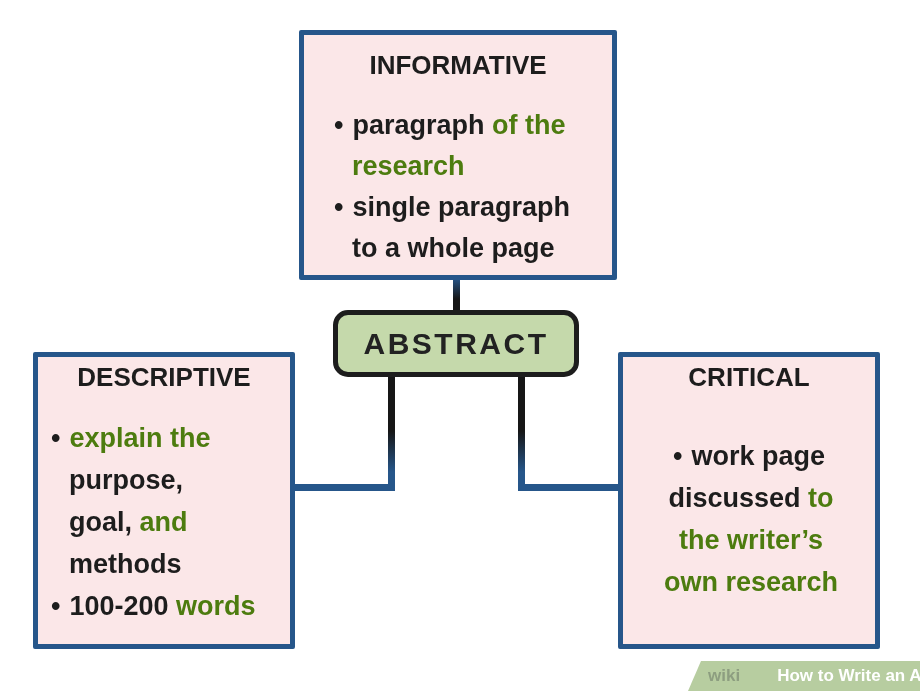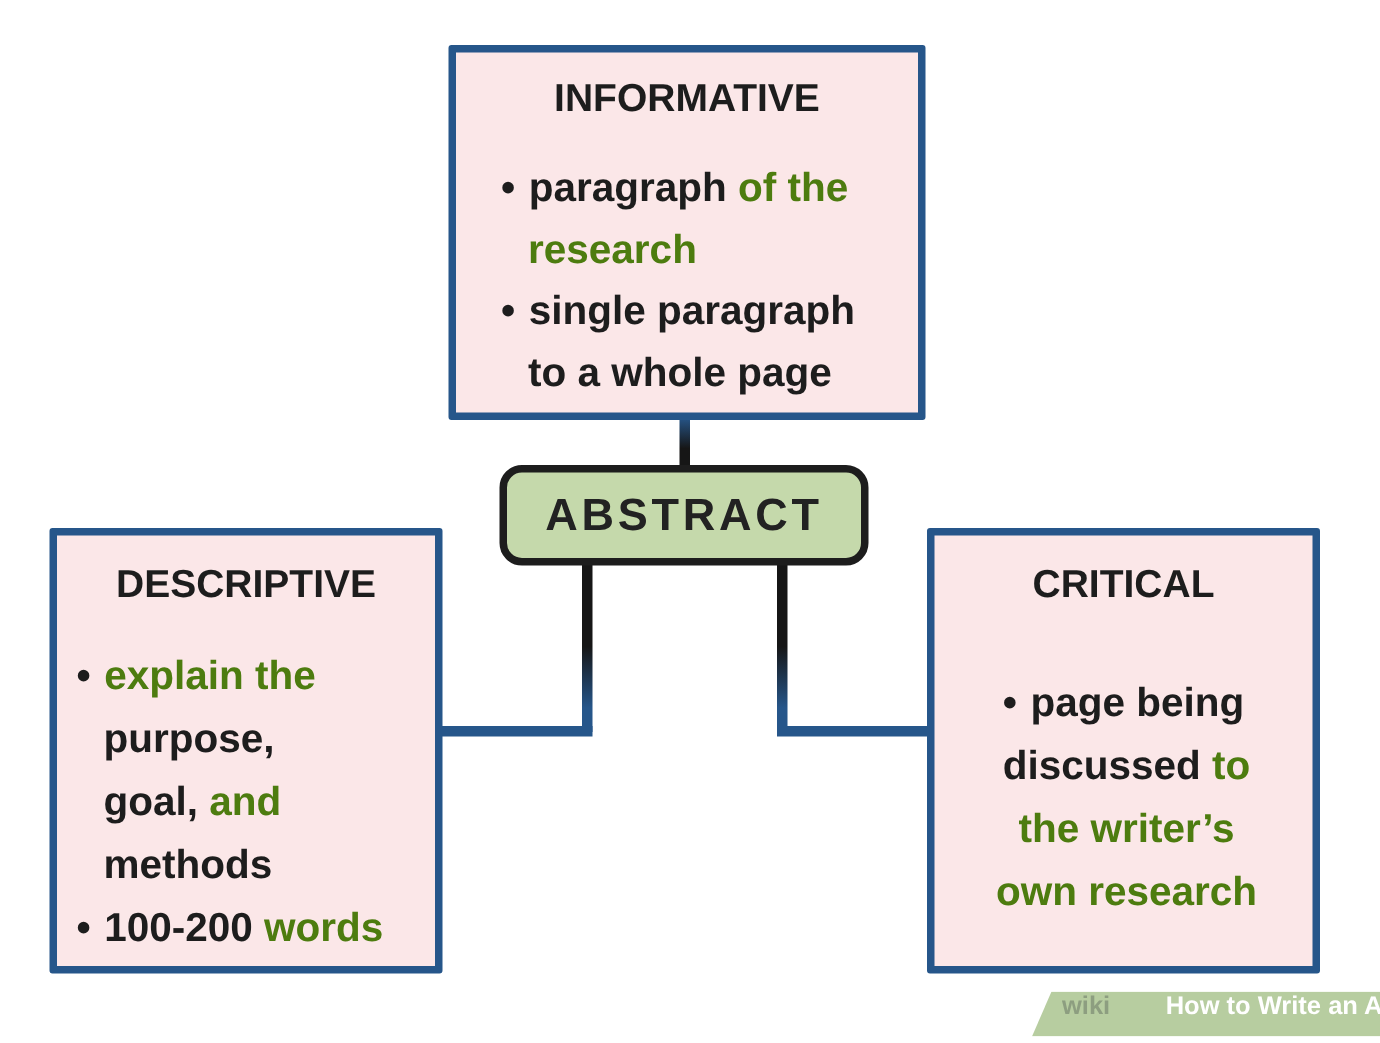--- a/index.html
+++ b/index.html
@@ -27,21 +27,21 @@
     background: #fbe7e8; border: 5px solid #26568a; border-radius: 2px;
   }
   .box-top   { left: 299px; top: 30px;  width: 318px; height: 250px; }
   .box-left  { left: 33px;  top: 352px; width: 262px; height: 297px; }
   .box-right { left: 618px; top: 352px; width: 262px; height: 297px; }
 
   .box h2 {
     margin: 14px 0 0; text-align: center;
     font-size: 26px; line-height: 32px; font-weight: bold; color: #1d1d1d;
   }
-  .box-left h2, .box-right h2 { margin-top: 16px; }
+  .box-left h2, .box-right h2 { margin-top: 4px; }
 
   .list { font-size: 27px; font-weight: bold; color: #1d1d1d; }
   .line { line-height: 42px; white-space: nowrap; }
   .box-top .list  { margin-top: 24px; padding-left: 30px; }
   .box-top .line  { line-height: 41px; }
   .box-left .list { margin-top: 24px; padding-left: 13px; }
   .box-right .list { margin-top: 42px; text-align: center; }
   .cont { padding-left: 18px; }
   .box-right .cont { padding-left: 4px; }
   .bullet { margin-right: 9px; color: #1d1d1d; }
@@ -54,21 +54,21 @@
     box-sizing: border-box; background: #c5d9ab; border: 5px solid #1d1d1d;
     border-radius: 15px; display: flex; align-items: center; justify-content: center;
     font-size: 30px; font-weight: bold; letter-spacing: 2.5px; color: #222222;
   }
 
   
   .watermark {
     position: absolute; left: 688px; top: 661px; width: 232px; height: 30px;
     box-sizing: border-box; background: #b7cda0;
     clip-path: polygon(13px 0, 100% 0, 100% 100%, 0 100%);
-    display: flex; padding-left: 20px;
+    display: flex; align-items: center; padding-left: 20px;
     font-size: 17px; font-weight: bold; white-space: nowrap; gap: 36px;
   }
   .wm-brand { color: #8d9e80; }
   .wm-title { color: #ffffff; margin-left: 1px; }
 </style>
 </head>
 <body>
 
 <div class="canvas">
 
@@ -99,21 +99,21 @@
       <div class="line cont"><span class="blk">purpose,</span></div>
       <div class="line cont"><span class="blk">goal, </span><span class="blu">and</span></div>
       <div class="line cont"><span class="blk">methods</span></div>
       <div class="line"><span class="bullet">•</span><span class="blk">100-200 </span><span class="blu">words</span></div>
     </div>
   </section>
 
   <section class="box box-right">
     <h2>CRITICAL</h2>
     <div class="list">
-      <div class="line"><span class="bullet">•</span><span class="blk">page being</span></div>
+      <div class="line"><span class="bullet">•</span><span class="blk">work page</span></div>
       <div class="line cont"><span class="blk">discussed </span><span class="blu">to</span></div>
       <div class="line cont"><span class="blu">the writer’s</span></div>
       <div class="line cont"><span class="blu">own research</span></div>
     </div>
   </section>
 
   <div class="watermark">
     <span class="wm-brand">wiki</span>
       <span class="wm-title">How to Write an Abstract</span>
   </div>

